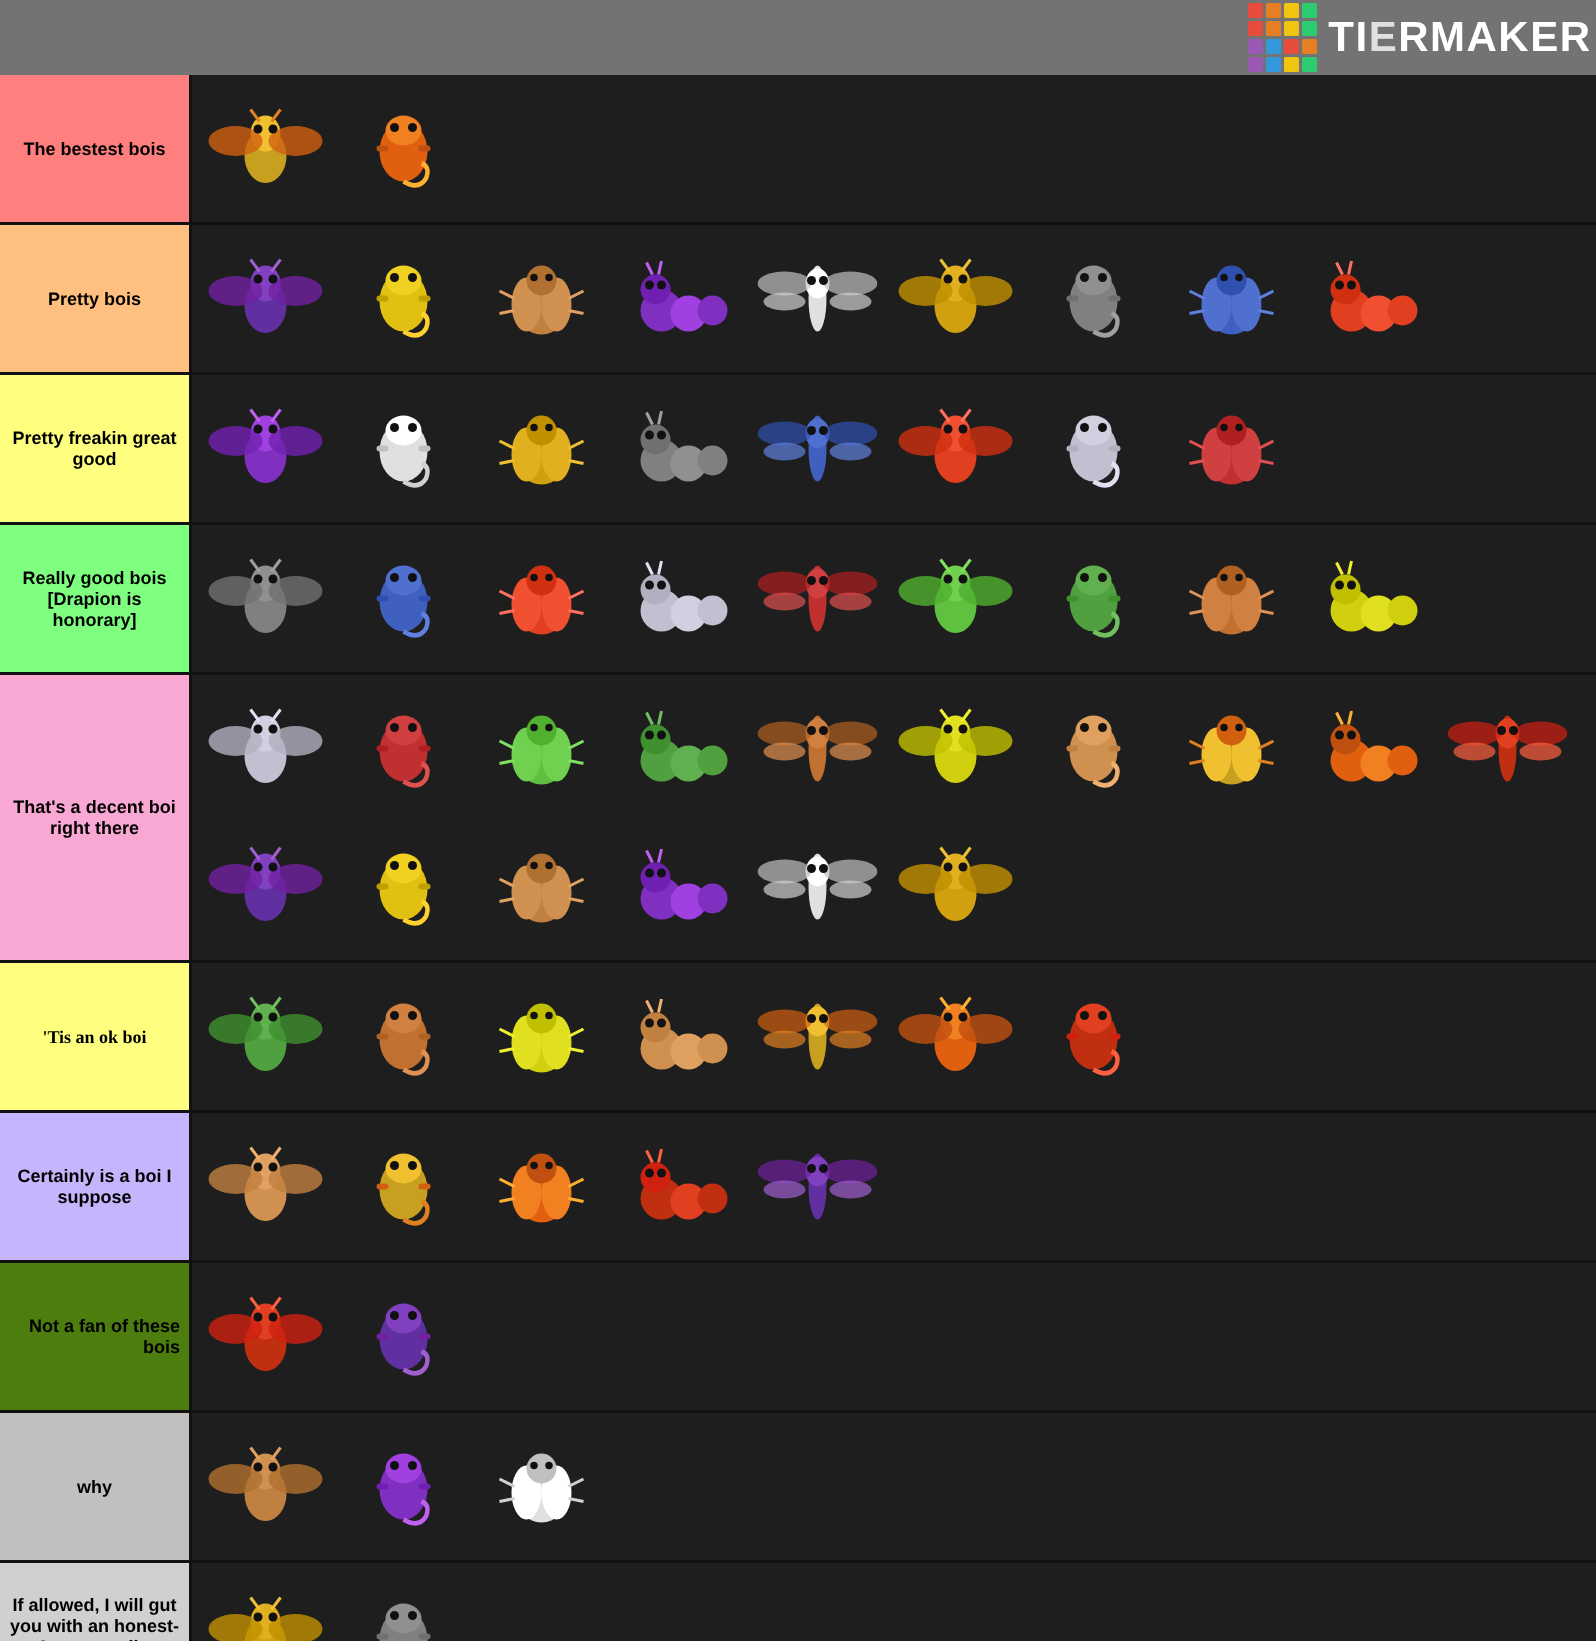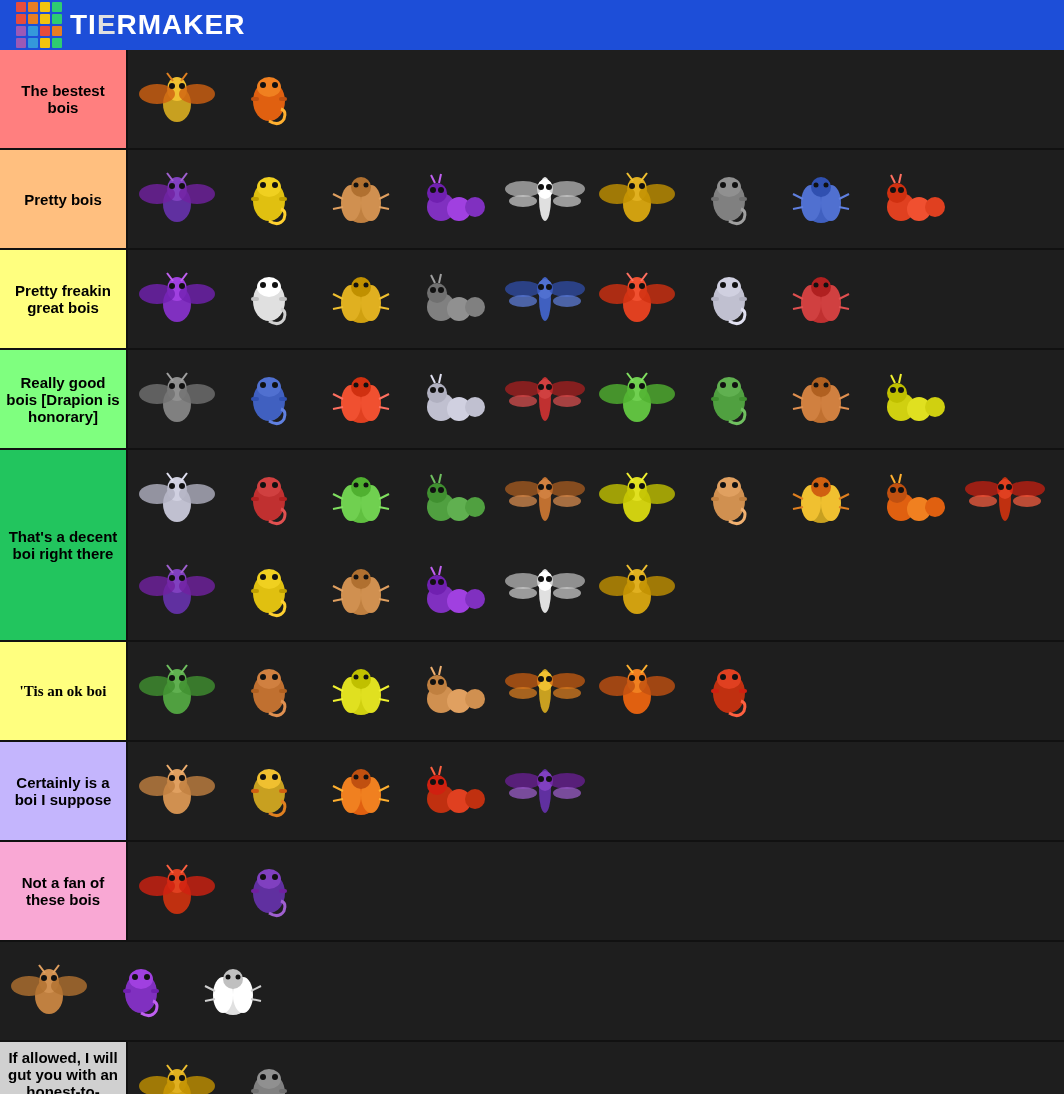--- a/index.html
+++ b/index.html
@@ -7,24 +7,24 @@
       background: #111;
       font-family: Arial, sans-serif;
       color: #fff;
     }
     .tiermaker-container {
       width: 1064px;
       background: #111;
     }
     .header {
       display: flex;
-      justify-content: flex-start;
+      justify-content: flex-end;
       align-items: center;
-      padding: 8px 16px;
-      background: #1d4ed8;
+      padding: 8px 3px;
+      background: #737373;
       height: 50px;
     }
     .logo {
       display: flex;
       align-items: center;
       gap: 8px;
     }
     .logo-grid {
       display: grid;
       grid-template-columns: repeat(4, 10px);
@@ -52,21 +52,21 @@
       min-height: 94px;
     }
     .tier-label {
       width: 128px;
       min-width: 128px;
       display: flex;
       align-items: center;
       justify-content: center;
       text-align: center;
       font-weight: bold;
-      font-size: 15px;
+      font-size: 12px;
       padding: 6px;
       color: #000;
       border-right: 2px solid #111;
       word-break: break-word;
     }
     .tier-items {
       display: flex;
       flex-wrap: wrap;
       align-items: center;
       padding: 4px;
@@ -250,21 +250,21 @@
       <circle cx="24" cy="34" r="10" fill="#d03010"></circle>
       <circle cx="20" cy="31" r="3" fill="#111"></circle>
       <circle cx="28" cy="31" r="3" fill="#111"></circle>
       <line x1="22" y1="24" x2="18" y2="16" stroke="#ff7060" stroke-width="2"></line>
       <line x1="26" y1="24" x2="28" y2="15" stroke="#ff7060" stroke-width="2"></line>
     </svg>
           </div>
         </div>
       </div>
       <div class="tier-row">
-        <div class="tier-label" style="background: rgb(255, 255, 127);">Pretty freakin great bois</div>
+        <div class="tier-label" style="background: rgb(255, 255, 127);">Pretty freakin great good</div>
         <div class="tier-items">
           <div class="pokemon-slot">
             <svg width="80" height="80" viewBox="0 0 80 80" xmlns="http://www.w3.org/2000/svg">
       <ellipse cx="40" cy="45" rx="14" ry="18" fill="#8030c0"></ellipse>
       <ellipse cx="40" cy="30" rx="10" ry="12" fill="#a040e0"></ellipse>
       <ellipse cx="20" cy="35" rx="18" ry="10" fill="#7020b0" opacity="0.8"></ellipse>
       <ellipse cx="60" cy="35" rx="18" ry="10" fill="#7020b0" opacity="0.8"></ellipse>
       <circle cx="35" cy="27" r="3" fill="#111"></circle>
       <circle cx="45" cy="27" r="3" fill="#111"></circle>
       <line x1="36" y1="22" x2="30" y2="14" stroke="#c060f0" stroke-width="2"></line>
@@ -468,21 +468,21 @@
       <circle cx="24" cy="34" r="10" fill="#c0c000"></circle>
       <circle cx="20" cy="31" r="3" fill="#111"></circle>
       <circle cx="28" cy="31" r="3" fill="#111"></circle>
       <line x1="22" y1="24" x2="18" y2="16" stroke="#f0f030" stroke-width="2"></line>
       <line x1="26" y1="24" x2="28" y2="15" stroke="#f0f030" stroke-width="2"></line>
     </svg>
           </div>
         </div>
       </div>
       <div class="tier-row">
-        <div class="tier-label" style="background: #22c55e;">That's a decent boi right there</div>
+        <div class="tier-label" style="background: #f9a8d4;">That's a decent boi right there</div>
         <div class="tier-items">
           <div class="pokemon-slot">
             <svg width="80" height="80" viewBox="0 0 80 80" xmlns="http://www.w3.org/2000/svg">
       <ellipse cx="40" cy="45" rx="14" ry="18" fill="#c0c0d0"></ellipse>
       <ellipse cx="40" cy="30" rx="10" ry="12" fill="#d0d0e0"></ellipse>
       <ellipse cx="20" cy="35" rx="18" ry="10" fill="#b0b0c0" opacity="0.8"></ellipse>
       <ellipse cx="60" cy="35" rx="18" ry="10" fill="#b0b0c0" opacity="0.8"></ellipse>
       <circle cx="35" cy="27" r="3" fill="#111"></circle>
       <circle cx="45" cy="27" r="3" fill="#111"></circle>
       <line x1="36" y1="22" x2="30" y2="14" stroke="#e0e0f0" stroke-width="2"></line>
@@ -823,21 +823,21 @@
       <ellipse cx="62" cy="30" rx="18" ry="8" fill="#7020a0" opacity="0.7"></ellipse>
       <ellipse cx="18" cy="42" rx="14" ry="6" fill="#a060d0" opacity="0.7"></ellipse>
       <ellipse cx="62" cy="42" rx="14" ry="6" fill="#a060d0" opacity="0.7"></ellipse>
       <circle cx="36" cy="28" r="3" fill="#111"></circle>
       <circle cx="44" cy="28" r="3" fill="#111"></circle>
     </svg>
           </div>
         </div>
       </div>
       <div class="tier-row">
-        <div class="tier-label" style="background: #f9a8d4;">Not a fan of these bois</div>
+        <div class="tier-label" style="background: #4d7c0f; text-align: right;">Not a fan of these bois</div>
         <div class="tier-items">
           <div class="pokemon-slot">
             <svg width="80" height="80" viewBox="0 0 80 80" xmlns="http://www.w3.org/2000/svg">
       <ellipse cx="40" cy="45" rx="14" ry="18" fill="#c03010"></ellipse>
       <ellipse cx="40" cy="30" rx="10" ry="12" fill="#e04020"></ellipse>
       <ellipse cx="20" cy="35" rx="18" ry="10" fill="#d02010" opacity="0.8"></ellipse>
       <ellipse cx="60" cy="35" rx="18" ry="10" fill="#d02010" opacity="0.8"></ellipse>
       <circle cx="35" cy="27" r="3" fill="#111"></circle>
       <circle cx="45" cy="27" r="3" fill="#111"></circle>
       <line x1="36" y1="22" x2="30" y2="14" stroke="#ff6040" stroke-width="2"></line>
@@ -851,20 +851,21 @@
       <rect x="22" y="38" width="8" height="4" rx="2" fill="#7020a0"></rect>
       <rect x="50" y="38" width="8" height="4" rx="2" fill="#7020a0"></rect>
       <path d="M40 62 Q50 68 55 60 Q58 52 52 50" stroke="#a060d0" stroke-width="3" fill="none"></path>
       <circle cx="34" cy="26" r="3" fill="#111"></circle>
       <circle cx="46" cy="26" r="3" fill="#111"></circle>
     </svg>
           </div>
         </div>
       </div>
       <div class="tier-row">
+        <div class="tier-label" style="background: rgb(192, 192, 192);">why</div>
         <div class="tier-items">
           <div class="pokemon-slot">
             <svg width="80" height="80" viewBox="0 0 80 80" xmlns="http://www.w3.org/2000/svg">
       <ellipse cx="40" cy="45" rx="14" ry="18" fill="#c08040"></ellipse>
       <ellipse cx="40" cy="30" rx="10" ry="12" fill="#d09050"></ellipse>
       <ellipse cx="20" cy="35" rx="18" ry="10" fill="#b07030" opacity="0.8"></ellipse>
       <ellipse cx="60" cy="35" rx="18" ry="10" fill="#b07030" opacity="0.8"></ellipse>
       <circle cx="35" cy="27" r="3" fill="#111"></circle>
       <circle cx="45" cy="27" r="3" fill="#111"></circle>
       <line x1="36" y1="22" x2="30" y2="14" stroke="#e0a060" stroke-width="2"></line>

